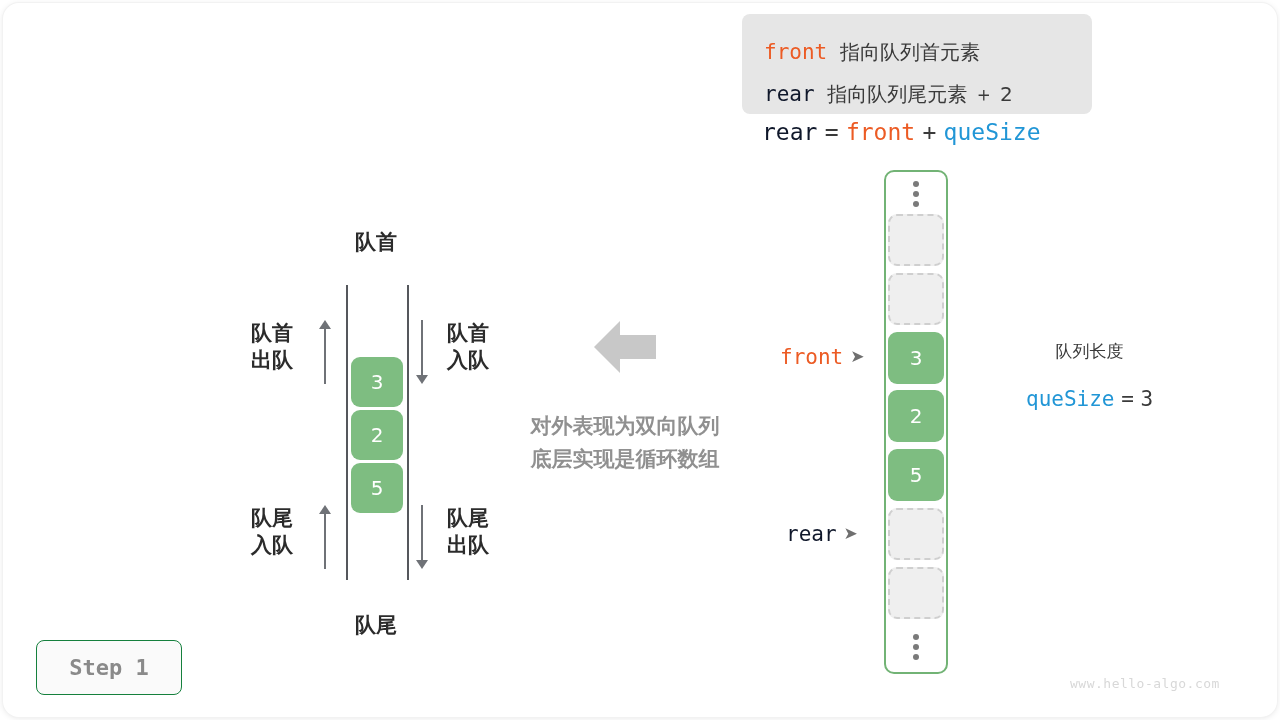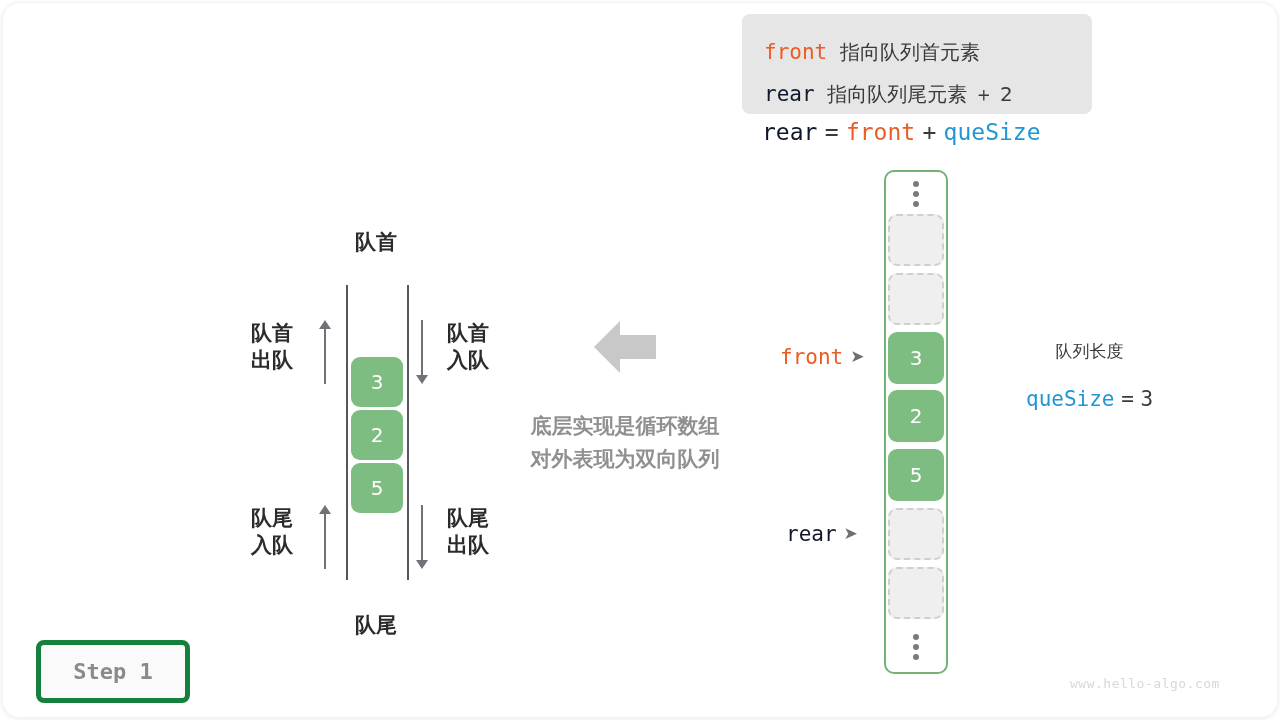--- a/index.html
+++ b/index.html
@@ -231,21 +231,21 @@
     color: #909090;
   }
 
   
   #step-badge {
     left: 36px;
     top: 640px;
     width: 144px;
     height: 53px;
     background: #fafafa;
-    border: 5px solid #15803d;
+    border: 1px solid #15803d;
     border-radius: 8px;
     display: flex;
     align-items: center;
     justify-content: center;
     font-family: "DejaVu Sans Mono", "Liberation Mono", monospace;
     font-weight: bold;
     font-size: 22px;
     color: #8a8a8a;
   }
 
@@ -382,20 +382,20 @@
   <div class="arw down" id="arw-4">
       <div class="shaft"></div>
       <div class="head"></div>
     </div>
 
   <svg id="big-arrow" class="abs" viewBox="0 0 62 58">
     <polygon points="0,29 26,3 26,17 62,17 62,41 26,41 26,55" fill="#c8c8c8"></polygon>
   </svg>
 
   <div id="caption" class="abs">
+    <div>对外表现为双向队列</div>
     <div>底层实现是循环数组</div>
-    <div>对外表现为双向队列</div>
   </div>
 
   <div id="step-badge" class="abs">Step 1</div>
 
   <div id="watermark" class="abs">www.hello-algo.com</div>
 </div>
 
 </body></html>

